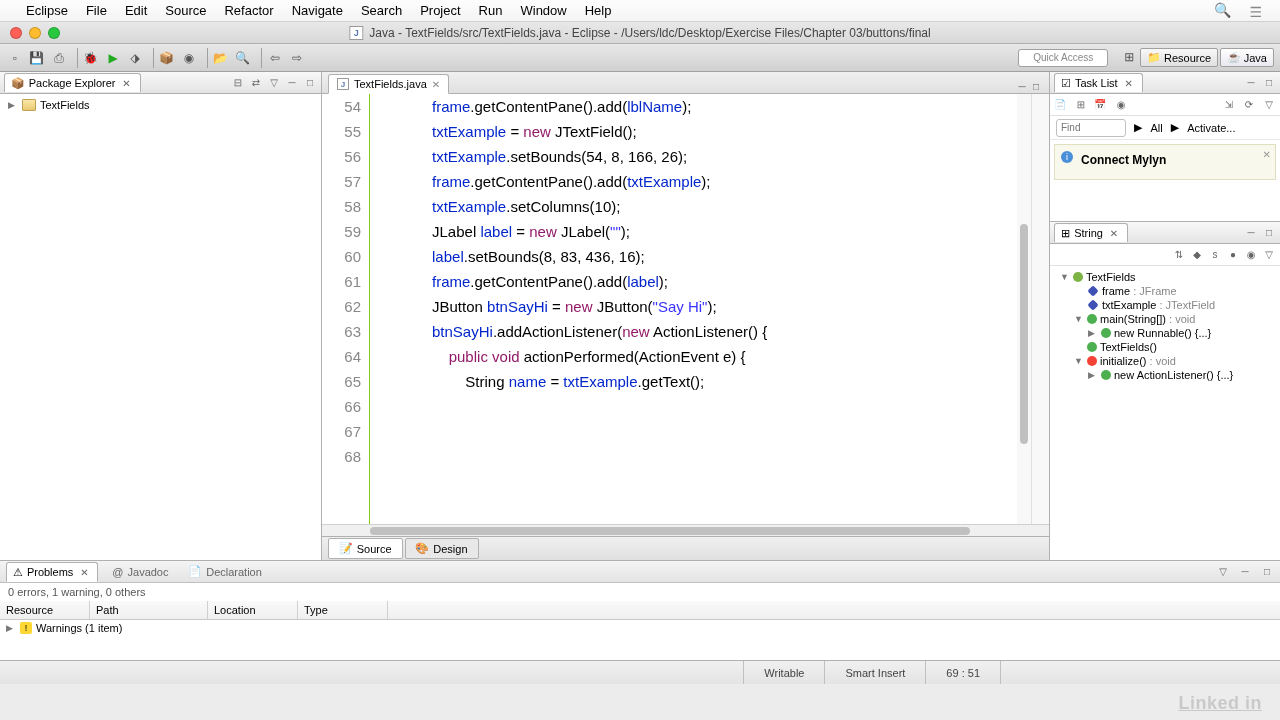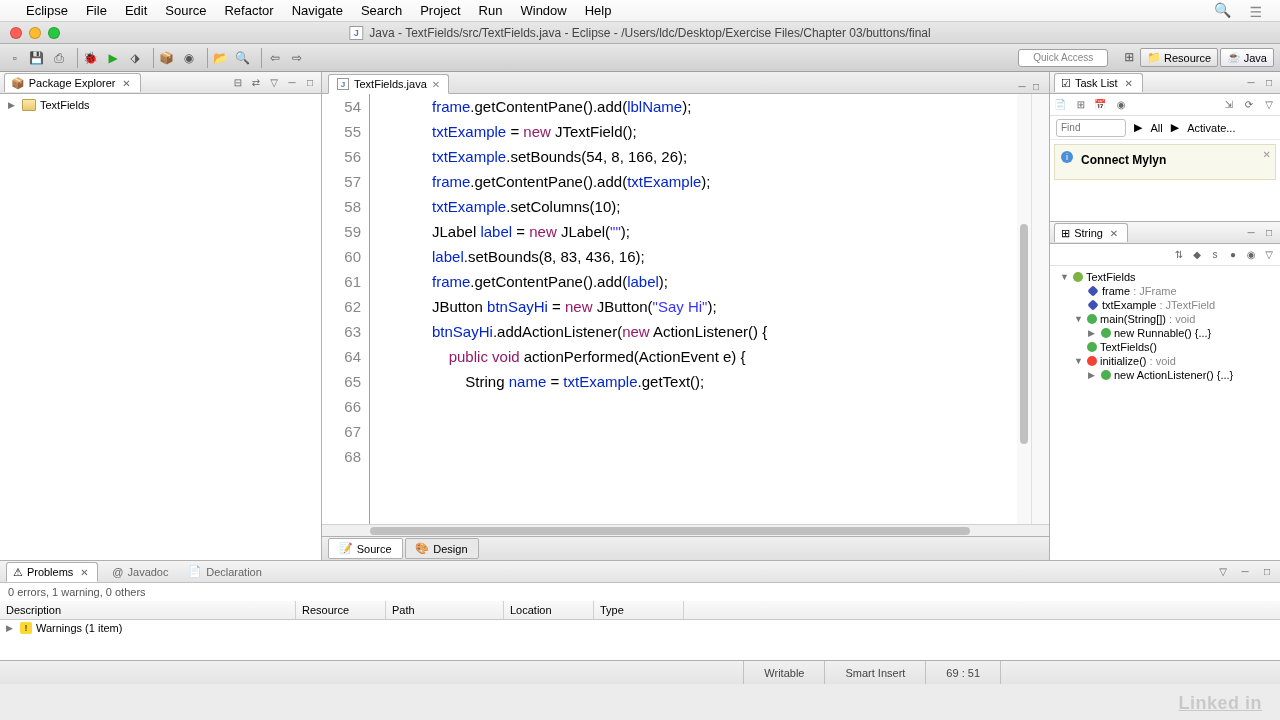--- a/index.html
+++ b/index.html
@@ -361,21 +361,20 @@
         <span>Declaration</span>
       </div>
     <div style="flex:1"></div>
     <span class="mini-icon">▽</span>
     <span class="mini-icon">─</span>
     <span class="mini-icon">□</span>
   </div>
   <div class="problems-summary">0 errors, 1 warning, 0 others</div>
   <div class="problems-table">
     <div class="pt-header">
-      <div style="width:296px">Description</div>
       <div style="width:90px">Resource</div>
       <div style="width:118px">Path</div>
       <div style="width:90px">Location</div>
       <div style="width:90px">Type</div>
     </div>
     <div class="pt-row">
       <span class="arrow">▶</span>
       <span class="warn-icon">!</span>
       <span>Warnings (1 item)</span>
     </div>

